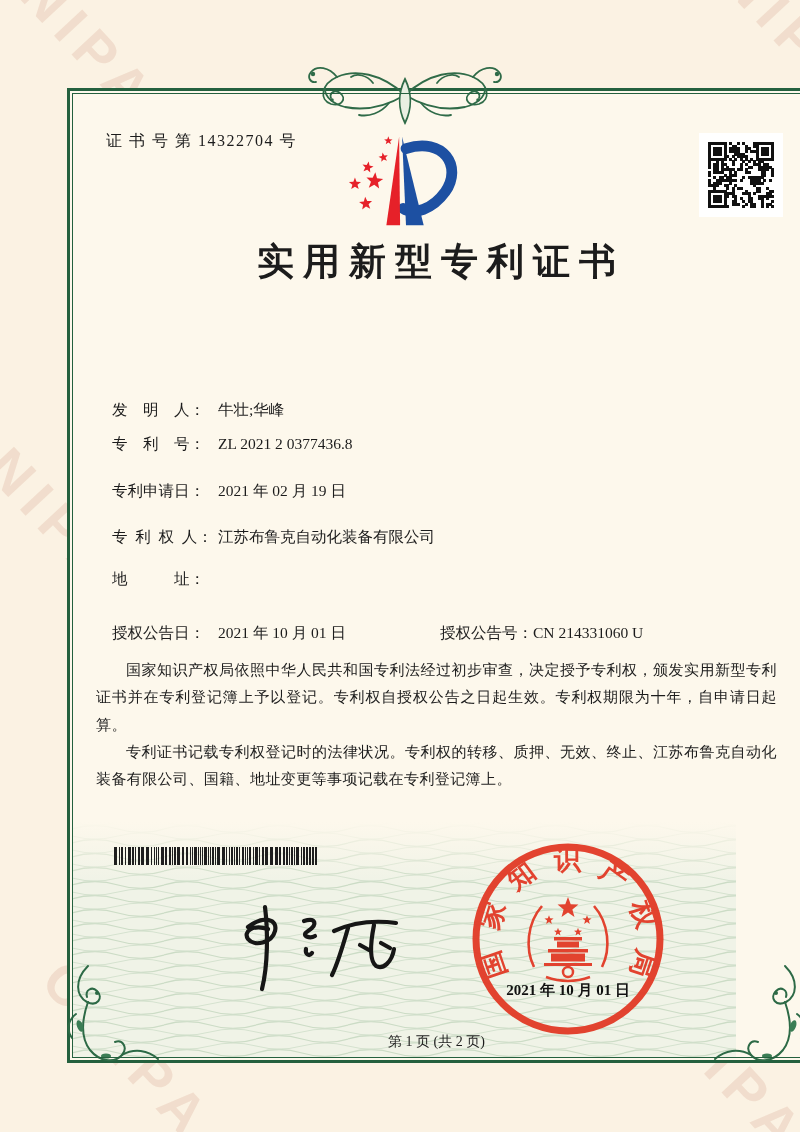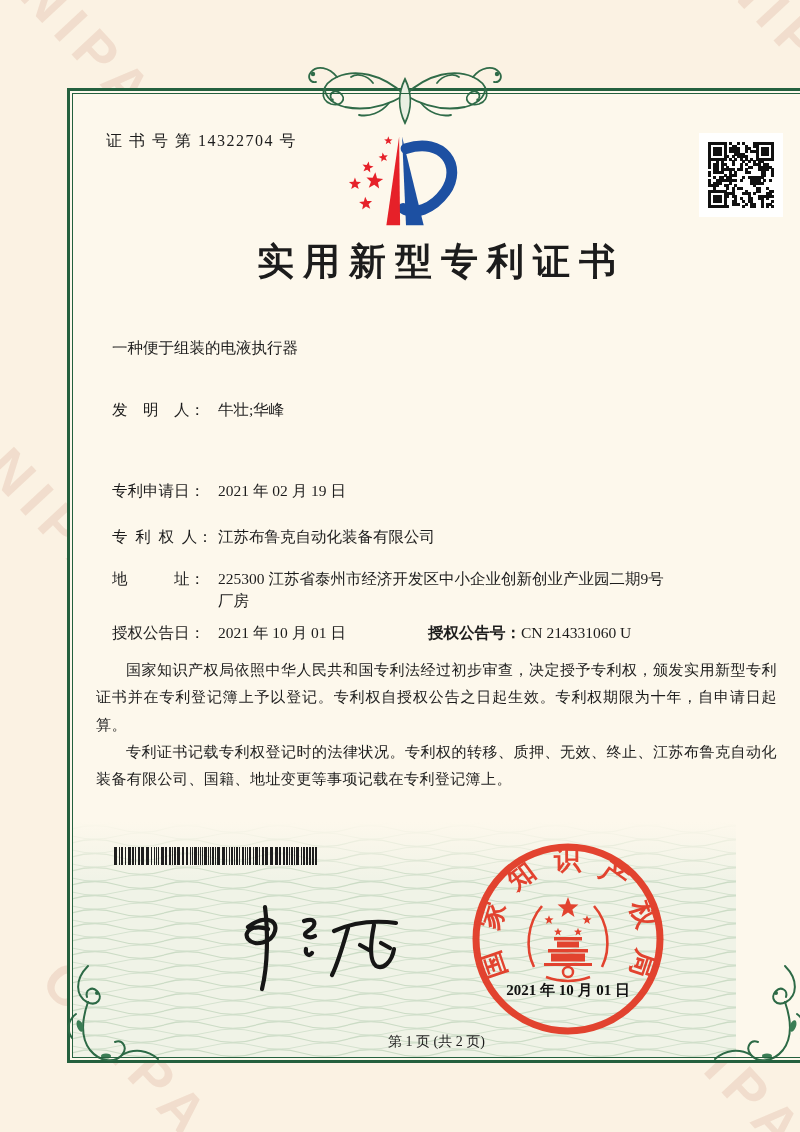--- a/index.html
+++ b/index.html
@@ -22,21 +22,21 @@
   .cert-no{position:absolute;left:36px;top:40px;font-size:16px;letter-spacing:1.5px;}
   .logo{position:absolute;left:266px;top:36px;}
   .qr-box{position:absolute;right:20px;top:42px;width:84px;height:84px;background:#fff;z-index:2;}
   .qr{position:absolute;left:9px;top:9px;width:66px;height:66px;}
   .qr i{position:absolute;background:#111;}
   .title{position:absolute;left:0;top:146px;width:100%;text-align:center;font-size:37px;font-weight:bold;
          letter-spacing:9px;text-indent:9px;}
   .frow{position:absolute;left:42px;right:26px;display:flex;align-items:flex-start;font-size:15.5px;line-height:1.45;}
   .flabel{width:106px;flex-shrink:0;}
   .fvalue{max-width:448px;}
-  .glabel2{margin-left:20px;font-weight:bold;}
+  .glabel2{margin-left:32px;}
   .paras{position:absolute;left:26px;right:26px;top:566px;z-index:2;}
   .paras p{margin:0;font-size:15px;line-height:1.82;text-indent:2em;text-align:justify;letter-spacing:0.4px;}
   .waves{position:absolute;left:2px;right:2px;bottom:2px;height:236px;z-index:1;}
   .barcode{position:absolute;left:44px;top:756px;width:206px;height:18px;z-index:2;}
   .barcode i{position:absolute;top:0;height:100%;background:#1e1e1e;}
   .sig-block{position:absolute;left:46px;top:824px;z-index:2;
              font-family:"Liberation Sans","DejaVu Sans",sans-serif;font-weight:bold;font-size:17px;}
   .sig-block div{margin-bottom:13px;letter-spacing:2px;}
   .sig-svg{position:absolute;left:148px;top:796px;z-index:2;}
   .seal{position:absolute;left:392px;top:742px;width:212px;height:212px;z-index:3;opacity:0.95;}
@@ -455,37 +455,39 @@
           <i style="left: 44.88px; top: 63.36px; width: 3px; height: 3px;"></i>
           <i style="left: 52.8px; top: 63.36px; width: 3px; height: 3px;"></i>
           <i style="left: 58.08px; top: 63.36px; width: 3px; height: 3px;"></i>
           <i style="left: 63.36px; top: 63.36px; width: 3px; height: 3px;"></i>
         </div>
     </div>
 
     <div class="title">实用新型专利证书</div>
 
     <div class="frow" style="top:246px;">
-      <span class="fvalue">一种便于组装的电液执行器</span>
     </div>
     <div class="frow" style="top:308px;">
       <span class="flabel">发　明　人：</span>
       <span class="fvalue">牛壮;华峰</span>
     </div>
+    <div class="frow" style="top:342px;">
+      <span class="flabel">专　利　号：</span>
+      <span class="fvalue">ZL 2021 2 0377436.8</span>
+    </div>
     <div class="frow" style="top:389px;">
       <span class="flabel">专利申请日：</span>
       <span class="fvalue">2021 年 02 月 19 日</span>
     </div>
     <div class="frow" style="top:435px;">
       <span class="flabel">专 利 权 人：</span>
       <span class="fvalue">江苏布鲁克自动化装备有限公司</span>
     </div>
     <div class="frow" style="top:477px;">
       <span class="flabel">地　　　址：</span>
-      <span class="fvalue">225300 江苏省泰州市经济开发区中小企业创新创业产业园二期9号厂房</span>
     </div>
     <div class="frow" style="top:531px;">
       <span class="flabel">授权公告日：</span>
       <span style="width:190px;">2021 年 10 月 01 日</span>
       <span class="glabel2">授权公告号：</span>
       <span>CN 214331060 U</span>
     </div>
 
     <div class="paras">
       <p>国家知识产权局依照中华人民共和国专利法经过初步审查，决定授予专利权，颁发实用新型专利证书并在专利登记簿上予以登记。专利权自授权公告之日起生效。专利权期限为十年，自申请日起算。</p>

